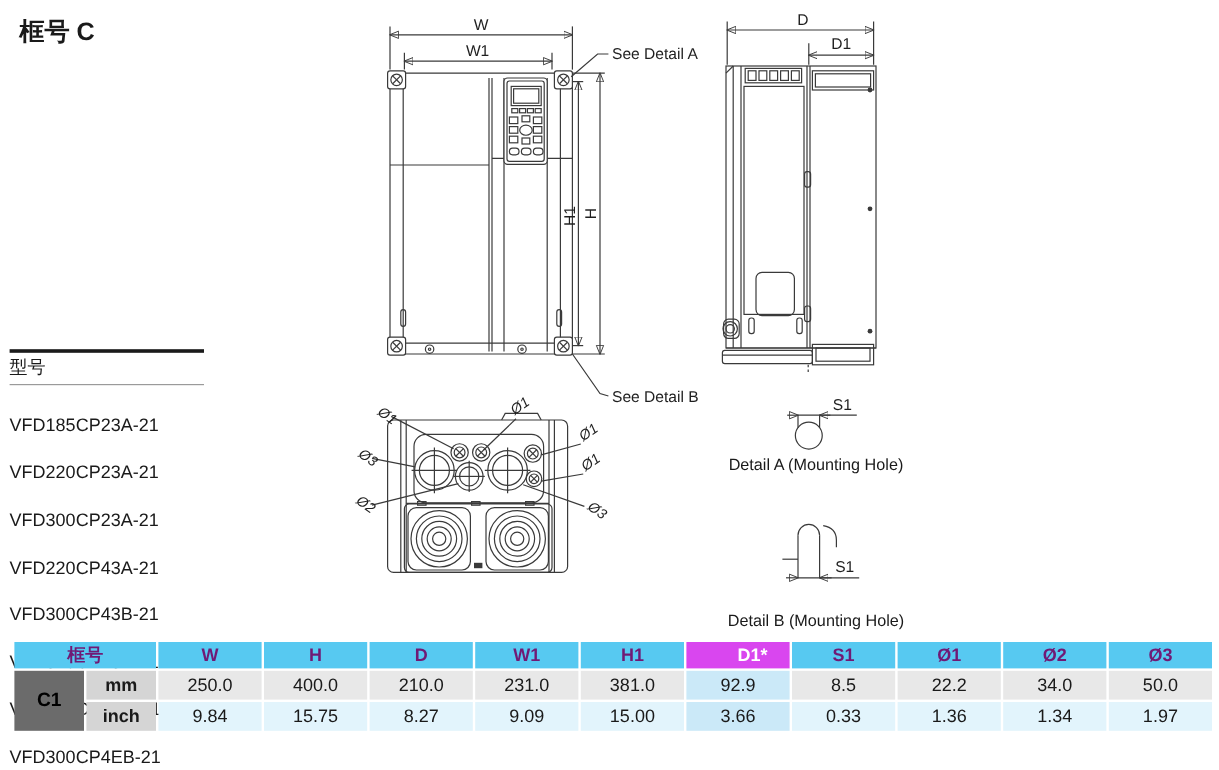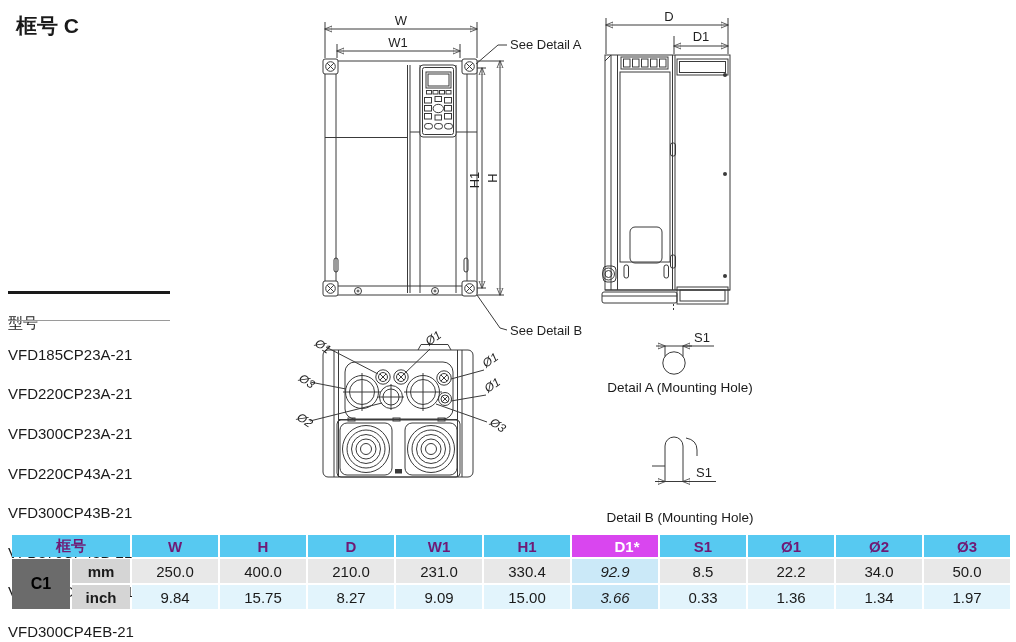--- a/index.html
+++ b/index.html
@@ -1,41 +1,41 @@
 <!DOCTYPE html>
 <html><head>
 <meta charset="utf-8">
 <style>
   html,body{margin:0;padding:0;background:#fff;}
   #page{position:relative;width:1016px;height:642px;background:#fff;
         font-family:"Liberation Sans",sans-serif;color:#1a1a1a;overflow:hidden;}
   .abs{position:absolute;}
   #heading{left:16px;top:12px;font-size:21px;font-weight:bold;}
   #model-block .rule-thick{left:8px;top:291px;width:162px;height:3px;background:#1a1a1a;}
-  #model-label{left:8px;top:314px;font-size:15px;text-align:right;}
+  #model-label{left:8px;top:297px;font-size:15px;text-align:right;}
   #model-block .rule-thin{left:8px;top:320px;width:162px;height:1px;background:#9a9a9a;}
   #model-list{left:8px;top:325px;font-size:15px;line-height:19.8px;white-space:pre-line;}
   #model-list div{height:19.8px;}
   svg{position:absolute;overflow:visible;}
   svg line,svg path,svg rect,svg circle,svg ellipse,svg polyline{stroke:#3a3a3a;stroke-width:1;fill:none;}
   svg .fw{fill:#fff;}
   svg .fd{fill:#3a3a3a;stroke:none;}
   svg text{stroke:none;fill:#1f1f1f;font-family:"Liberation Sans",sans-serif;font-size:13px;}
   svg text.dia{font-size:12px;font-style:italic;}
   
   #dim-table{left:10px;top:533px;border-collapse:separate;border-spacing:2px;table-layout:fixed;font-size:15px;}
   #dim-table th,#dim-table td{text-align:center;padding:0;overflow:hidden;}
   #dim-table th{height:22px;background:#57C9F1;font-weight:bold;color:#701a75;}
   #dim-table th.blue{background:#d946ef;color:#fff;padding-left:24px;}
   #dim-table td{height:24px;}
   td.frame-cell{background:#6B6B6B;color:#000000;font-weight:bold;font-size:16px;}
   td.unit-cell{background:#D5D5D5;font-weight:bold;}
   td.v-mm{background:#E8E8E8;}
   td.v-inch{background:#E2F4FC;}
-  td.d1c{background:#CBE9F8;font-style:italic;}
+  td.d1c{background:#CBE9F8;}
   .caption{font-size:13.5px;text-align:center;}
   #footnote{left:700px;top:618px;width:308px;text-align:right;font-size:13px;color:#2d59a8;}
 </style>
 </head>
 <body>
 
 <div id="page">
 
   <svg width="0" height="0">
     <defs>
@@ -347,21 +347,21 @@
       <th>Ø2</th>
       <th>Ø3</th>
     </tr>
     <tr>
       <td class="frame-cell" rowspan="2">C1</td>
       <td class="unit-cell">mm</td>
       <td class="v-mm">250.0</td>
       <td class="v-mm">400.0</td>
       <td class="v-mm">210.0</td>
       <td class="v-mm">231.0</td>
-      <td class="v-mm">330.4</td>
+      <td class="v-mm">381.0</td>
       <td class="d1c">92.9</td>
       <td class="v-mm">8.5</td>
       <td class="v-mm">22.2</td>
       <td class="v-mm">34.0</td>
       <td class="v-mm">50.0</td>
     </tr>
     <tr>
       <td class="unit-cell">inch</td>
       <td class="v-inch">9.84</td>
       <td class="v-inch">15.75</td>

